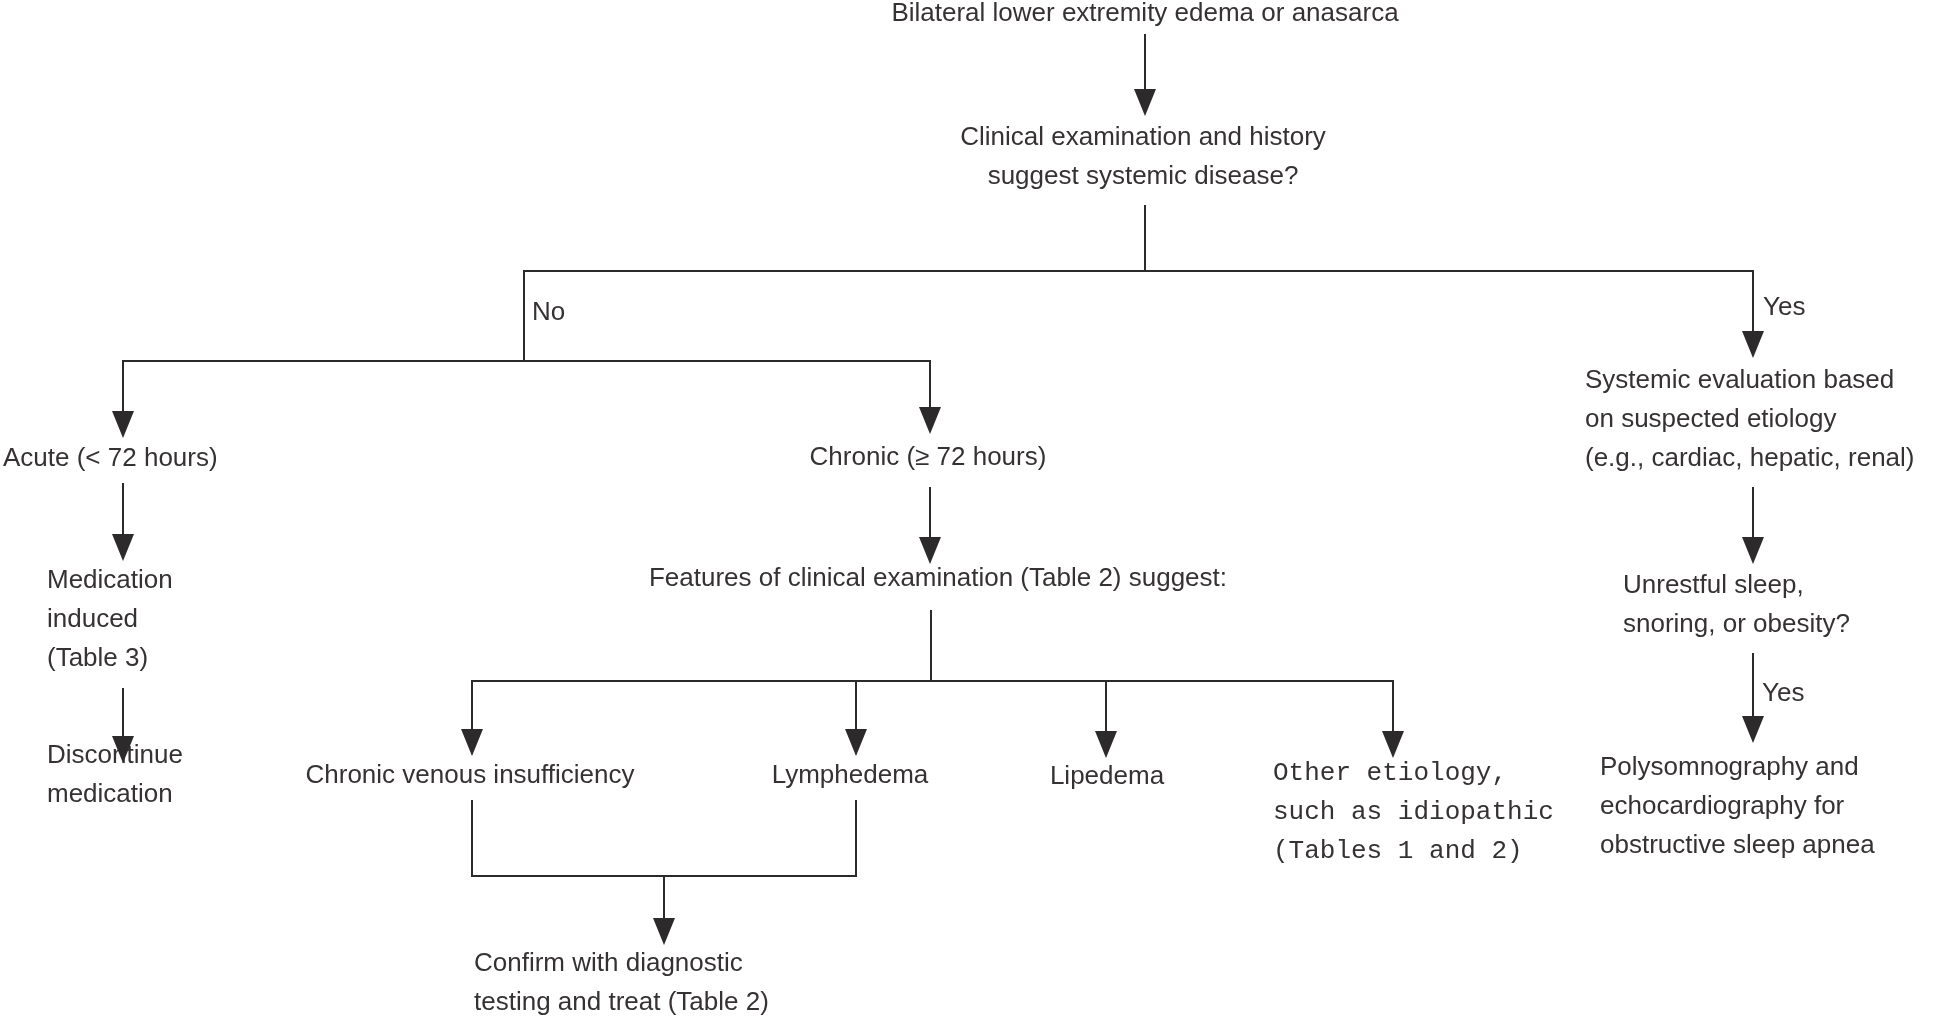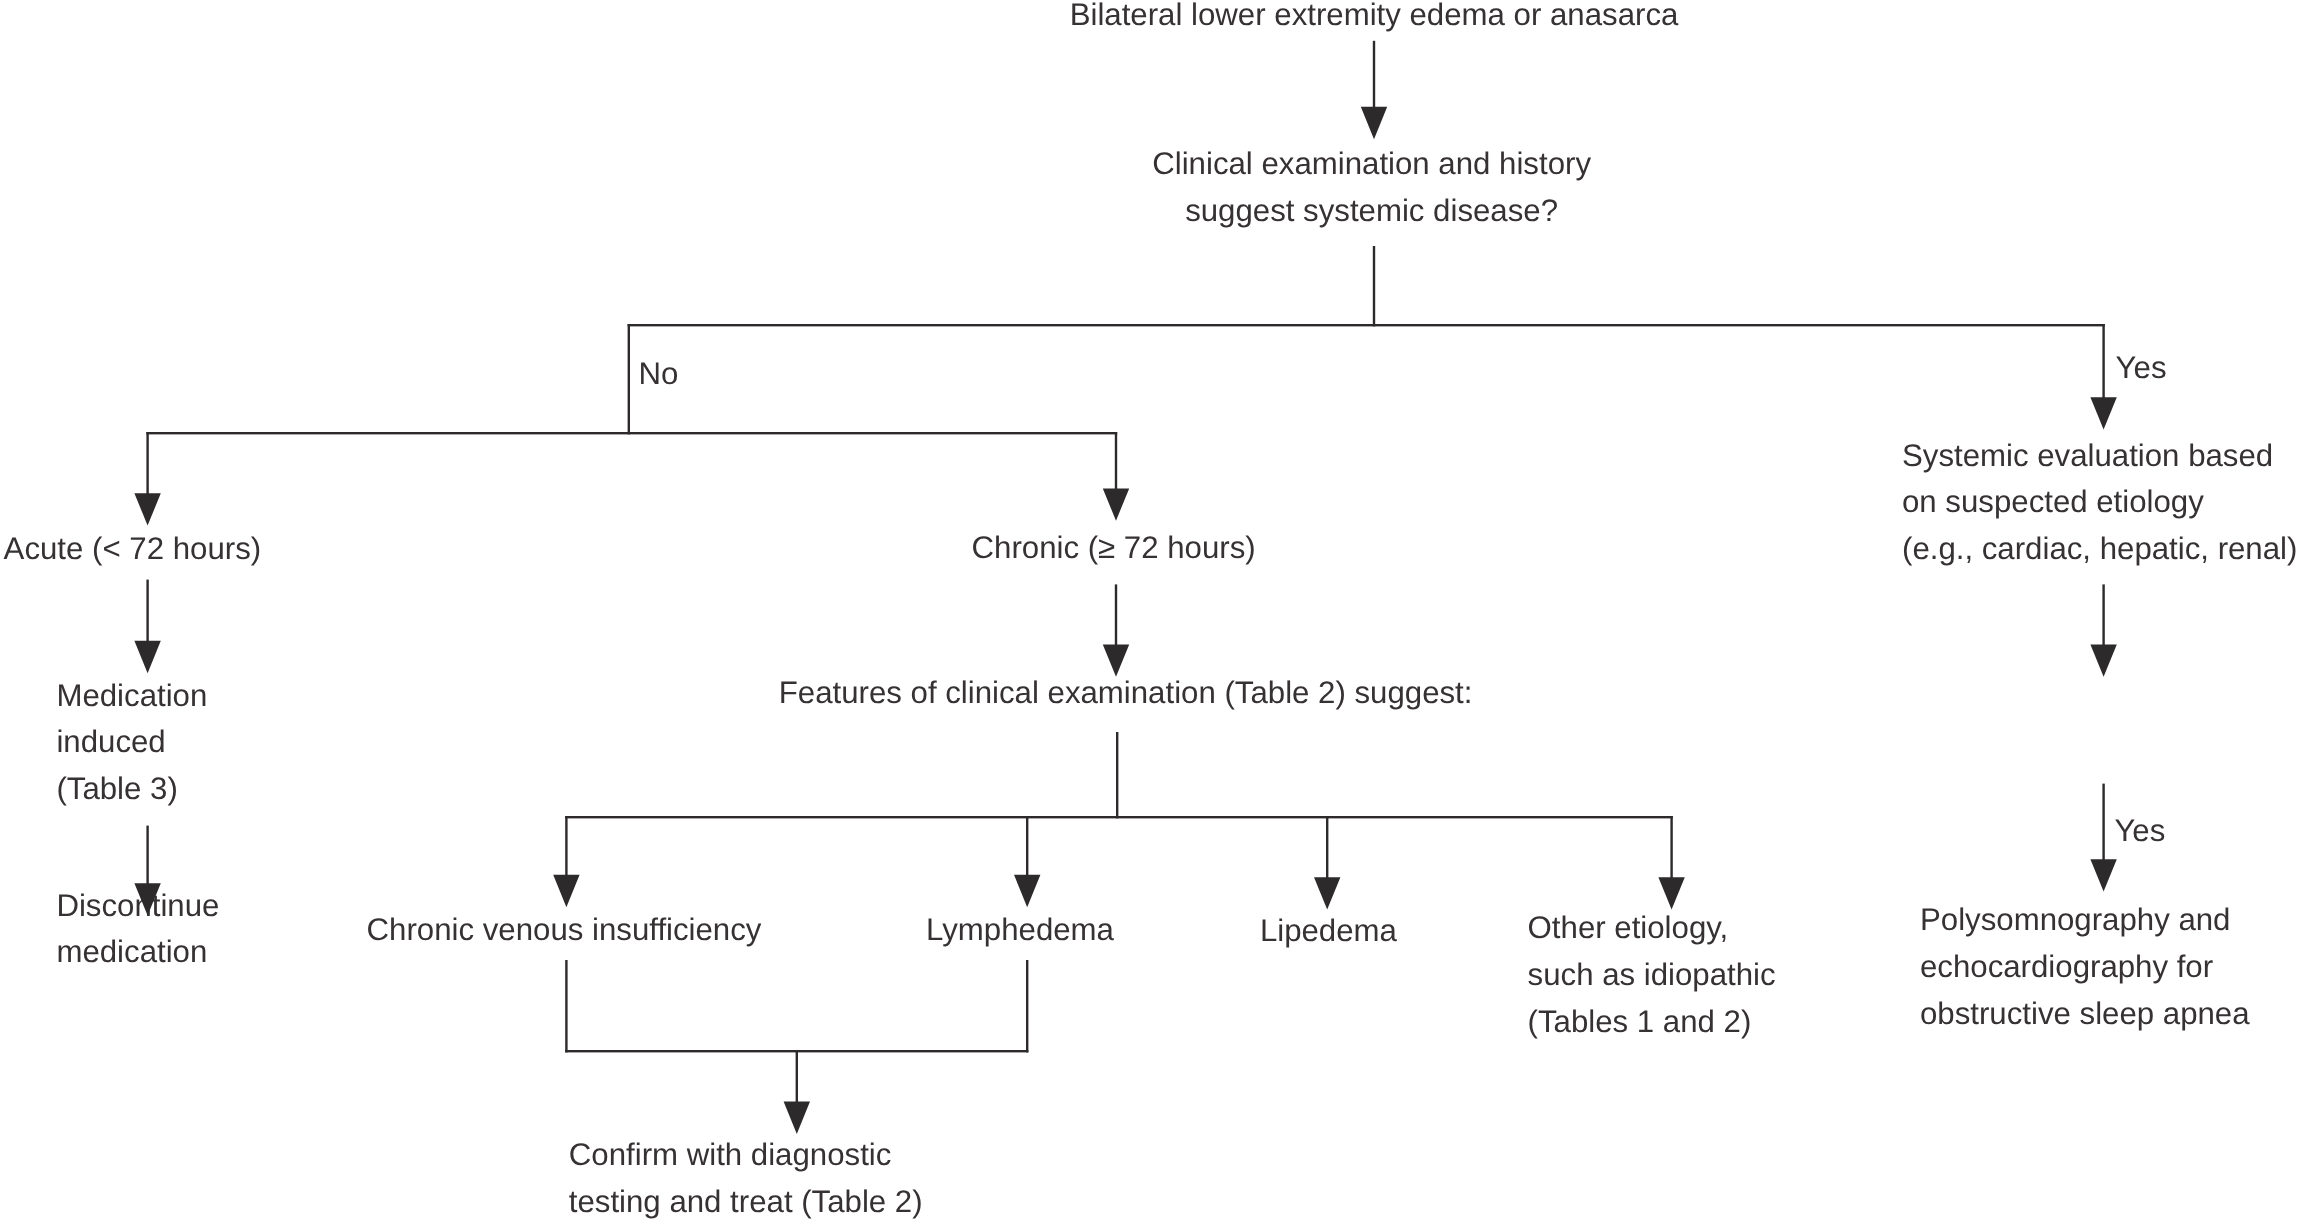--- a/index.html
+++ b/index.html
@@ -77,31 +77,33 @@
 medication</div>
 
   <div class="node center" style="left:938px; top:558px;text-align:center;">Features of clinical examination (Table 2) suggest:</div>
 
   <div class="node center" style="left:470px; top:755px;">Chronic venous insufficiency</div>
 
   <div class="node center" style="left:850px; top:755px;">Lymphedema</div>
 
   <div class="node center" style="left:1107px; top:756px;">Lipedema</div>
 
-  <div class="node" style="left:1273px; top:754px;">Other etiology,
+  <div class="node" style="left:1273px; top:754px;font-family:Liberation Mono, monospace;">Other etiology,
 such as idiopathic
 (Tables 1 and 2)</div>
 
   <div class="node" style="left:474px; top:943px;">Confirm with diagnostic
 testing and treat (Table 2)</div>
 
   <div class="node" style="left:1565px; top:360px;margin-left:20px;">Systemic evaluation based
 on suspected etiology
 (e.g., cardiac, hepatic, renal)</div>
 
+  <div class="node" style="left:1623px; top:565px;">Unrestful sleep,
+snoring, or obesity?</div>
 
   <div class="node" style="left:1762px; top:673px;">Yes</div>
 
   <div class="node" style="left:1600px; top:747px;">Polysomnography and
 echocardiography for
 obstructive sleep apnea</div>
 
   <div class="vline" style="left:1144px; top:34px; height:56px;"></div>
   <div class="ahead" style="left:1134px; top:89px;"></div>
 

